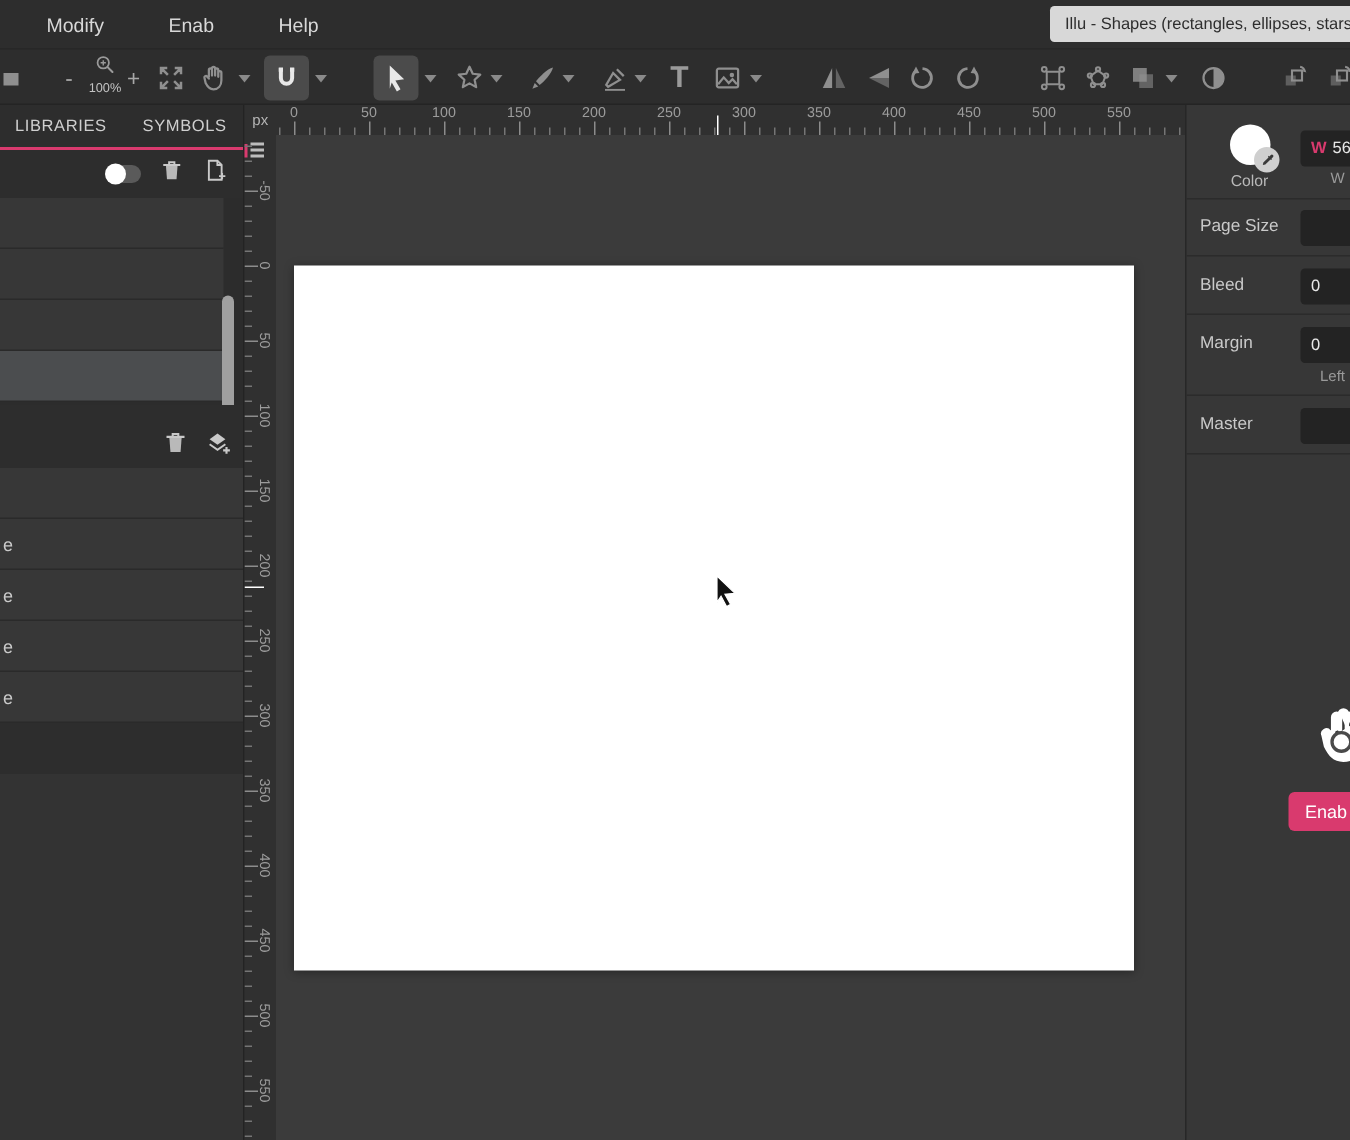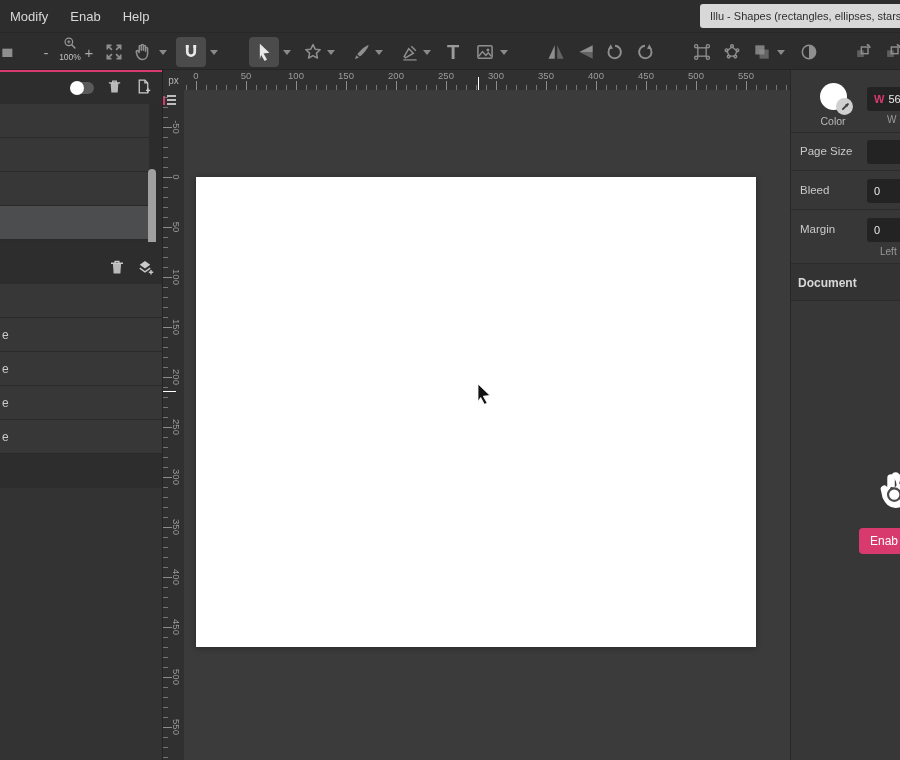--- a/index.html
+++ b/index.html
@@ -6,21 +6,21 @@
   html,body { background:#1e1e1e; }
   #app {
     position: relative; width: 900px; height: 760px; overflow: hidden;
     background: #2d2d2d; font-family: "Liberation Sans", sans-serif;
     color: #cccccc; user-select: none;
     --accent: #d93a6e;
   }
   
   .menubar { position:absolute; left:0; top:0; width:900px; height:32px;
     background:#2d2d2d; display:flex; align-items:center; gap:22px; padding-left:10px; }
-  .menu-item { font-size:13px; color:#d8d8d8; cursor:default; }
+  .menu-item { font-size:13px; color:#d8d8d8; cursor:default;margin-left:21px; }
   .doc-title { position:absolute; left:700px; top:4px; width:210px; height:24px;
     background:#d8d8d8; border-radius:3px; color:#2e2e2e; font-size:11px;
     line-height:24px; padding:0 10px; white-space:nowrap; overflow:hidden; }
   
   .toolbar { position:absolute; left:0; top:32px; width:900px; height:38px;
     background:#2d2d2d; border-top:1px solid #272727; border-bottom:1px solid #242424; }
   .ti { position:absolute; top:7px; width:24px; height:24px; color:#8f8f8f;
     display:flex; align-items:center; justify-content:center; }
   .ti svg { width:20px; height:20px; }
   .ti.active { top:4px; width:30px; height:30px; background:#4b4b4b; border-radius:4px; color:#e8e8e8; }
@@ -261,20 +261,25 @@
       <svg viewBox="0 0 24 24" fill="none" stroke="currentColor" stroke-width="1.7">
           <rect x="5" y="10" width="8" height="8" fill="currentColor" opacity=".5" stroke="none"></rect>
           <rect x="10" y="6" width="8" height="8"></rect>
           <path d="M16.5 3c2 .4 3.5 1.9 3.7 3.9"></path>
           <path d="M21.5 7.5l-1.2-2.2-2.1 1z" fill="currentColor" stroke="none"></path>
         </svg>
     </div>
   </div>
 
   <div class="left-panel">
+    <div class="tabs">
+
+    <div class="tab"><span>LIBRARIES</span></div>
+        <div class="tab"><span>SYMBOLS</span></div>
+      </div>
     <div class="accent-line"></div>
     <div class="panel-controls">
       <div class="toggle">
           <div class="knob"></div>
         </div>
       <div>
         <svg viewBox="0 0 24 24" fill="none" stroke="currentColor" stroke-width="1.8">
             <path d="M4 7h16M9.5 7V4.5h5V7"></path>
             <path d="M6.5 7l1 13.5h9l1-13.5z" fill="currentColor" stroke="none" opacity=".9"></path>
           </svg>
@@ -540,24 +545,25 @@
     </div>
 
     <div class="rp-row" style="height:54px">
       <div class="rp-label" style="top:13px">Margin</div>
       <div class="rp-input" style="top:8px">
         <span>0</span>
       </div>
       <div class="rp-sub" style="left:89px;top:36px">Left</div>
     </div>
 
-
-    <div class="rp-row" style="height:37px;background:#333333">
-      <div class="doc-sec-label" style="top:12px">Document</div>
-    </div>
+    <div class="rp-row" style="height:39px">
+      <div class="rp-label" style="top:13px">Master</div>
+      <div class="rp-input" style="top:8px"></div>
+    </div>
+
 
 
 
     <div class="touch-icon">
       <svg viewBox="0 0 24 24" fill="none" stroke="currentColor" stroke-width="1.6" stroke-linecap="round" stroke-linejoin="round">
         <path d="M7.5 11V5.5a1.25 1.25 0 0 1 2.5 0V10m0-5.7a1.25 1.25 0 0 1 2.5 0V10m0-4.5a1.25 1.25 0 0 1 2.5 0V11m0-3.2a1.25 1.25 0 0 1 2.5 0V14c0 4-2.4 7-6.3 7-3.3 0-4.8-2-6.3-5L4 12c-.6-1.3 1.2-2.3 2-1.2l1.5 1.7" fill="#ffffff" stroke="#ffffff"></path>
         <circle cx="10.5" cy="14.5" r="3.4" stroke="#4a4a4a" stroke-width="1.2"></circle>
       </svg>
     </div>
     <div class="enable-btn">Enab</div>

